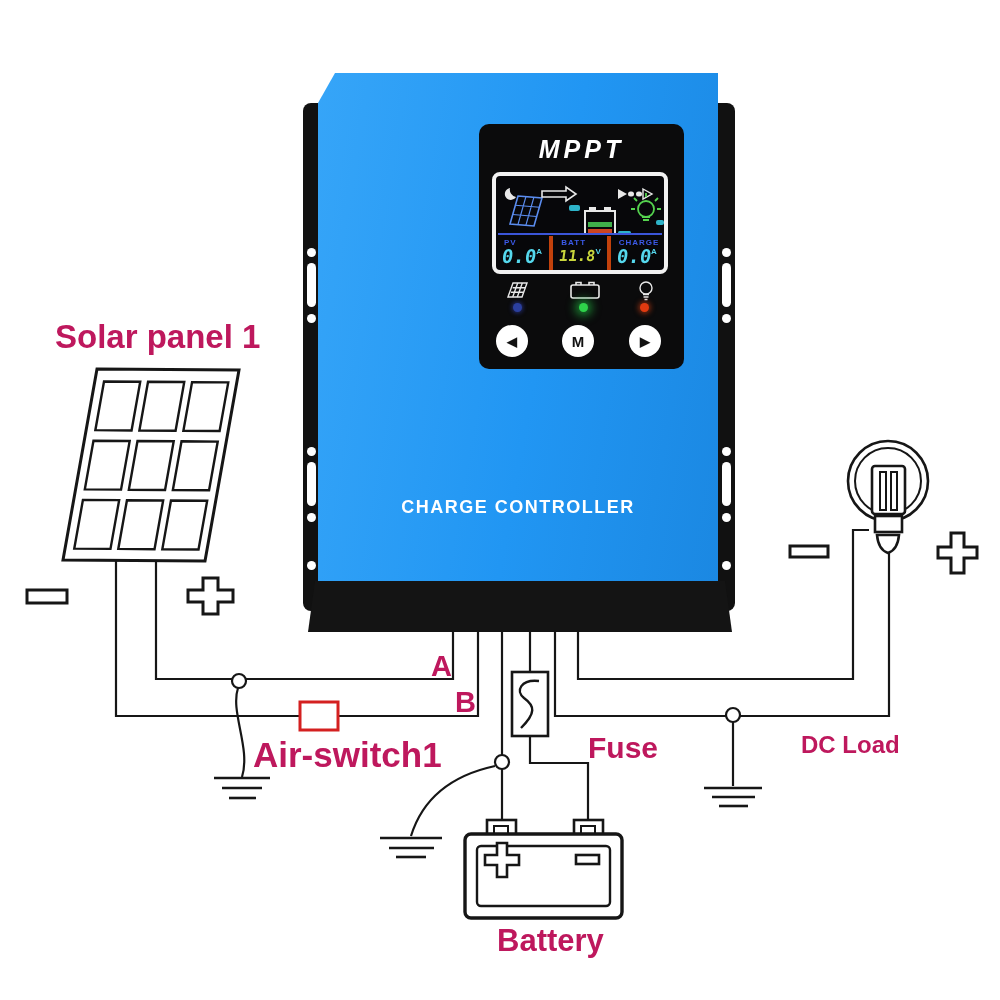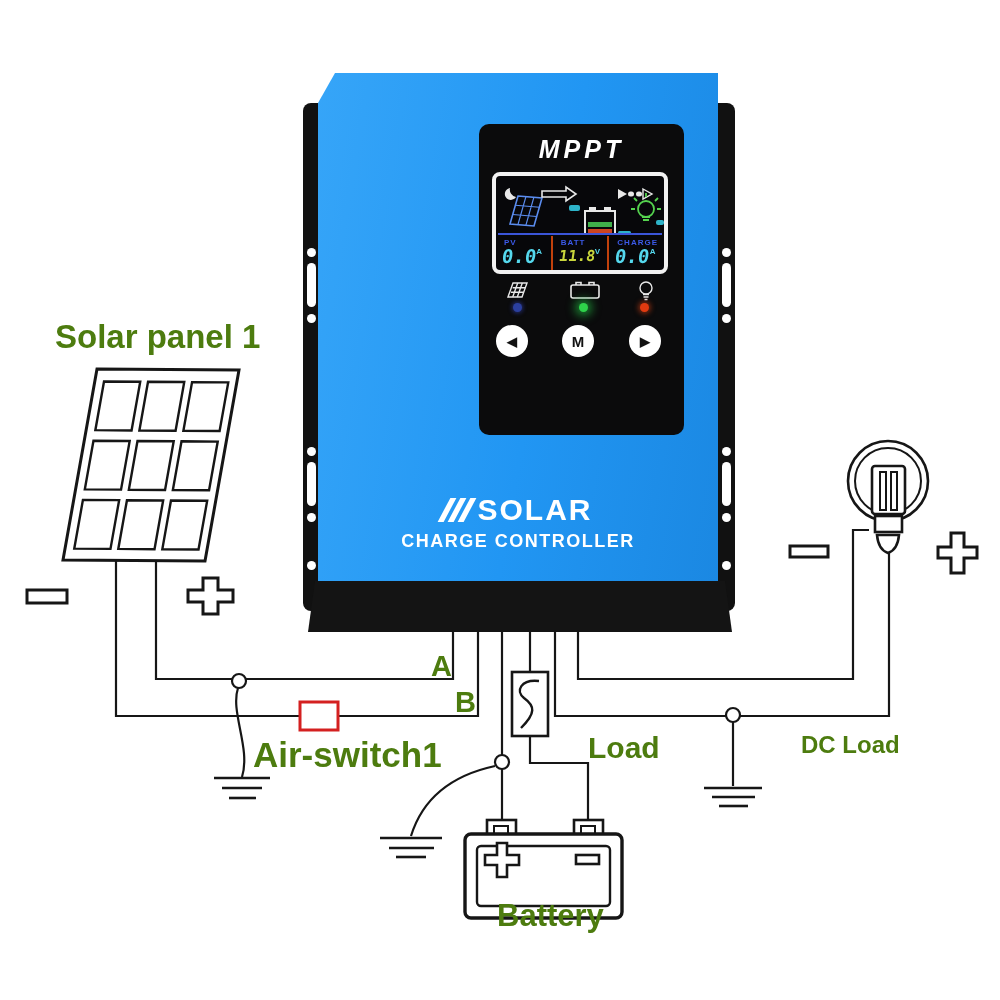--- a/index.html
+++ b/index.html
@@ -3,21 +3,21 @@
 <meta charset="utf-8">
 <style>
   html,body{margin:0;padding:0;}
   body{
     width:1000px;height:1000px;position:relative;background:#ffffff;
     font-family:"Liberation Sans", sans-serif;overflow:hidden;
   }
   .abs{position:absolute;}
   
   .red-label{
-    position:absolute;color:#4d7c0f;font-weight:bold;line-height:1;
+    position:absolute;color:#be185d;font-weight:bold;line-height:1;
     font-family:"Liberation Sans", sans-serif;white-space:nowrap;z-index:6;
   }
   
   #wiring{position:absolute;left:0;top:0;z-index:1;}
   
   .bracket{position:absolute;top:103px;width:17px;height:508px;background:#111;z-index:2;}
   .bracket.left{left:303px;border-radius:8px 0 0 8px;}
   .bracket.right{left:718px;border-radius:0 8px 8px 0;}
   .hole{position:absolute;background:#fff;border-radius:6px;left:4px;}
   .hole.circ{width:9px;height:9px;}
@@ -26,34 +26,34 @@
     position:absolute;left:318px;top:73px;width:400px;height:508px;z-index:3;
     background:linear-gradient(100deg,#36a5f8 0%,#2196f3 55%,#1b88e2 100%);
     clip-path:polygon(17px 0, 100% 0, 100% 100%, 0 100%, 0 30px);
   }
   .base-black{
     position:absolute;left:308px;top:581px;width:424px;height:51px;background:#141414;z-index:4;
     clip-path:polygon(7px 0, calc(100% - 7px) 0, 100% 100%, 0 100%);
   }
   
   .display-panel{
-    position:absolute;left:479px;top:124px;width:205px;height:311px;
+    position:absolute;left:479px;top:124px;width:205px;height:245px;
     background:#0b0b0c;border-radius:10px;z-index:5;
   }
   .mppt{
     position:absolute;left:0;top:11px;width:100%;text-align:center;color:#fff;
     font-size:25px;font-weight:bold;font-style:italic;letter-spacing:4px;
   }
   .lcd{
     position:absolute;left:13px;top:48px;width:176px;height:102px;background:#07070a;
     border:4px solid #f2f2f2;border-radius:8px;box-sizing:border-box;
   }
   .lcd-values{position:absolute;left:0;top:60px;width:168px;height:34px;display:flex;}
   .lcd-col{flex:1;position:relative;padding-top:2px;text-align:left;}
-  .lcd-col + .lcd-col{border-left:2px solid #c2410c;}
+  .lcd-col + .lcd-col{border-left:4px solid #c2410c;}
   .lcd-tag{font-size:8px;font-weight:bold;color:#3c5ae8;letter-spacing:1px;margin-left:8px;}
   .seg{
     font-family:"DejaVu Sans Mono", monospace;font-weight:bold;font-size:19px;
     transform:skewX(-8deg);display:inline-block;margin-left:6px;line-height:1;
   }
   .cyan{color:#55d8ee;} .yellow{color:#c9d53c;}
   .unit{font-size:8px;font-weight:bold;color:#55d8ee;vertical-align:top;}
   
   .status-ico{position:absolute;top:157px;}
   .led{position:absolute;top:179px;width:9px;height:9px;border-radius:50%;}
@@ -175,28 +175,20 @@
   <span class="hole slot abs" style="top:160px"></span>
   <span class="hole circ abs" style="top:211px"></span>
   <span class="hole circ abs" style="top:344px"></span>
   <span class="hole slot abs" style="top:359px"></span>
   <span class="hole circ abs" style="top:410px"></span>
   <span class="hole circ abs" style="top:458px"></span>
 </div>
 
 <div class="body-blue">
   <div class="logo">
-    <div class="logo-line1">
-      <span class="slashes">
-        <span class="slash"></span>
-          <span class="slash"></span>
-          <span class="slash"></span>
-      </span>
-      <span>SOLAR</span>
-    </div>
     <div class="logo-line2">CHARGE CONTROLLER</div>
   </div>
 </div>
 <div class="base-black"></div>
 
 <div class="display-panel">
   <div class="mppt">MPPT</div>
 
   <div class="lcd">
 
@@ -275,17 +267,17 @@
   <div class="btn" style="left:83px">
       <span>M</span>
     </div>
   <div class="btn" style="left:150px">
       <span class="tri">▶</span>
     </div>
 </div>
 
 <div class="red-label" style="left:55px;top:320px;font-size:33px">Solar panel 1</div>
 <div class="red-label" style="left:253px;top:737px;font-size:35px">Air-switch1</div>
-<div class="red-label" style="left:588px;top:733px;font-size:30px">Load</div>
+<div class="red-label" style="left:588px;top:733px;font-size:30px">Fuse</div>
 <div class="red-label" style="left:801px;top:733px;font-size:24px">DC Load</div>
-<div class="red-label" style="left:497px;top:900px;font-size:31px">Battery</div>
+<div class="red-label" style="left:497px;top:925px;font-size:31px">Battery</div>
 <div class="red-label" style="left:431px;top:652px;font-size:29px">A</div>
 <div class="red-label" style="left:455px;top:688px;font-size:29px">B</div>
 
 </body></html>

